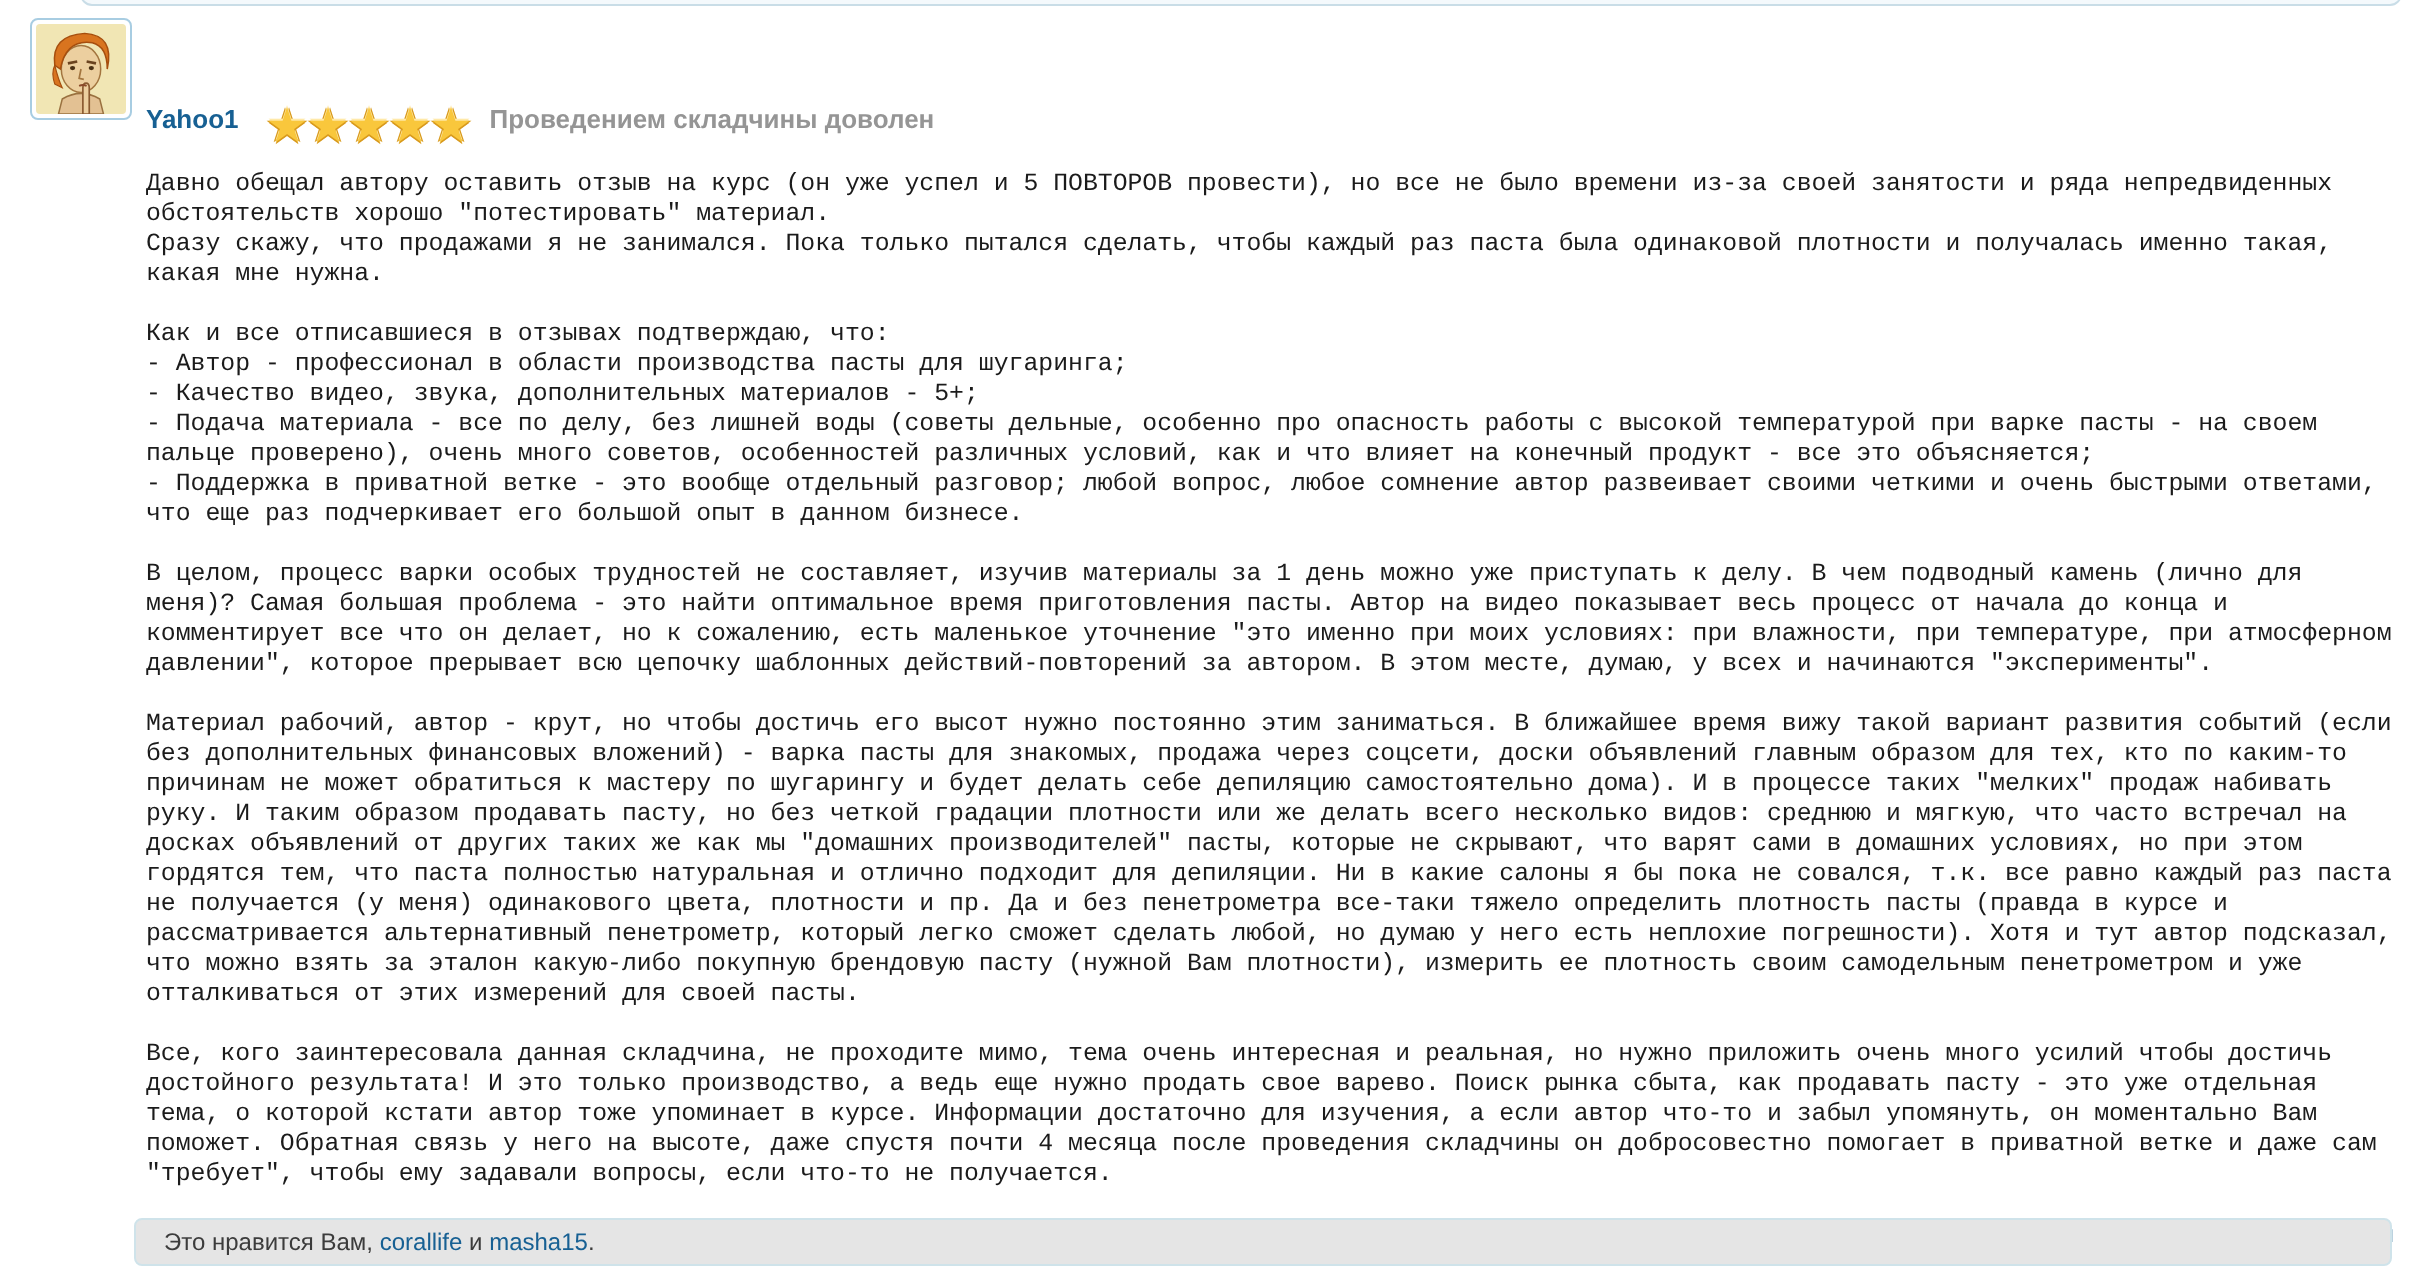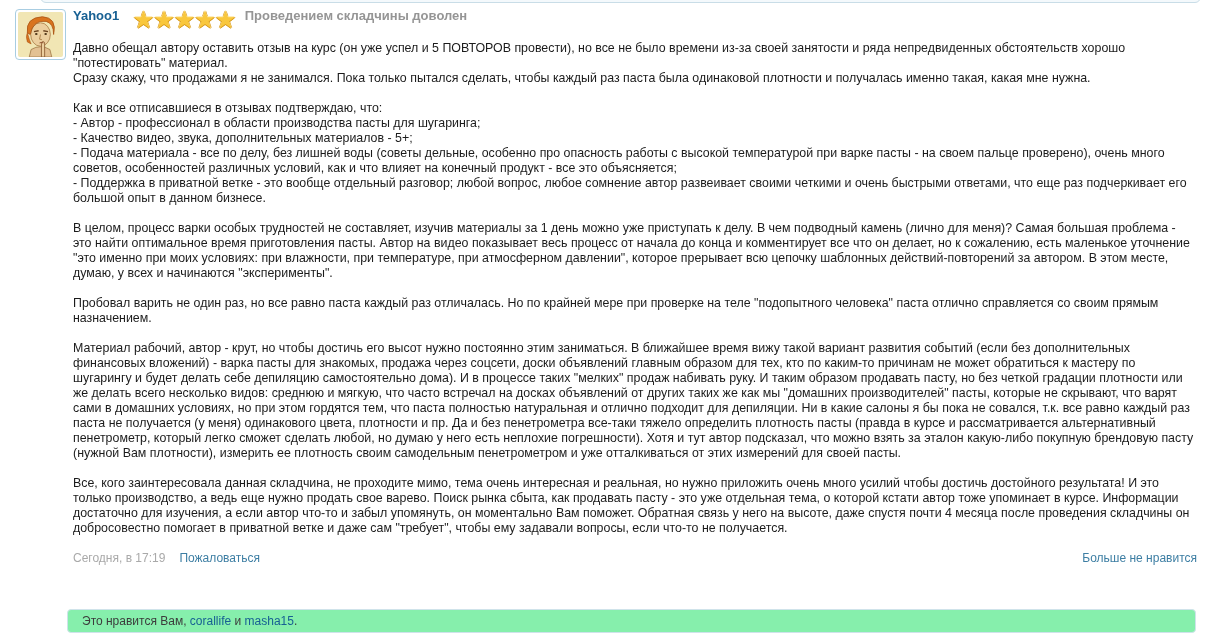--- a/index.html
+++ b/index.html
@@ -29,21 +29,21 @@
     background: #ffffff;
     border: 1px solid #a8cde2;
     border-radius: 4px;
     cursor: pointer;
   }
   .avatar-box svg { display: block; width: 45px; height: 45px; border-radius: 2px; }
   .content {
     position: absolute;
     left: 73px; top: 8px; right: 18px;
   }
-  .post-header { height: 27px; white-space: nowrap; }
+  .post-header { height: 27px; white-space: nowrap; margin-top: 44px; }
   .username {
     font-weight: bold;
     font-size: 13px;
     color: #176093;
     text-decoration: none;
     vertical-align: 6px;
     cursor: pointer;
   }
   .stars {
     display: inline-block;
@@ -56,21 +56,21 @@
     color: #f9c73c;
     text-shadow: 0 1px 0 #d89a1d, 0 -1px 0 #ffe9a8, 1px 0 0 #d89a1d, -1px 0 0 #d89a1d;
     letter-spacing: -1px;
   }
   .post-title {
     font-weight: bold;
     font-size: 13px;
     color: #959595;
     vertical-align: 6px;
   }
-  .post-body { margin-top: 6px; }
+  .post-body { margin-top: 6px; font-family: Liberation Mono, monospace; }
   .para {
     white-space: pre-line;
     margin-bottom: 15px;
   }
   .post-footer {
     margin-top: 5px;
     display: flex;
     align-items: baseline;
     color: #a9a9a9;
     font-size: 12px;
@@ -85,21 +85,21 @@
   .spacer { flex: 1; }
   .dislike-link {
     color: #3d7ea3;
     text-decoration: none;
     cursor: pointer;
   }
   .likes-bar {
     position: absolute;
     left: 67px; right: 19px; top: 609px;
     height: 24px;
-    background: #86efac;
+    background: #e5e5e5;
     border: 1px solid #cfe3ea;
     border-radius: 4px;
     padding: 4px 0 0 14px;
     color: #3c3c3c;
     font-size: 12px;
   }
   .likes-bar a {
     color: #176093;
     text-decoration: none;
     cursor: pointer;
@@ -142,21 +142,20 @@
 
   <div class="post-body">
     <div class="para">Давно обещал автору оставить отзыв на курс (он уже успел и 5 ПОВТОРОВ провести), но все не было времени из-за своей занятости и ряда непредвиденных обстоятельств хорошо "потестировать" материал.
 Сразу скажу, что продажами я не занимался. Пока только пытался сделать, чтобы каждый раз паста была одинаковой плотности и получалась именно такая, какая мне нужна.</div>
     <div class="para">Как и все отписавшиеся в отзывах подтверждаю, что:
 - Автор - профессионал в области производства пасты для шугаринга;
 - Качество видео, звука, дополнительных материалов - 5+;
 - Подача материала - все по делу, без лишней воды (советы дельные, особенно про опасность работы с высокой температурой при варке пасты - на своем пальце проверено), очень много советов, особенностей различных условий, как и что влияет на конечный продукт - все это объясняется;
 - Поддержка в приватной ветке - это вообще отдельный разговор; любой вопрос, любое сомнение автор развеивает своими четкими и очень быстрыми ответами, что еще раз подчеркивает его большой опыт в данном бизнесе.</div>
     <div class="para">В целом, процесс варки особых трудностей не составляет, изучив материалы за 1 день можно уже приступать к делу. В чем подводный камень (лично для меня)? Самая большая проблема - это найти оптимальное время приготовления пасты. Автор на видео показывает весь процесс от начала до конца и комментирует все что он делает, но к сожалению, есть маленькое уточнение "это именно при моих условиях: при влажности, при температуре, при атмосферном давлении", которое прерывает всю цепочку шаблонных действий-повторений за автором. В этом месте, думаю, у всех и начинаются "эксперименты".</div>
-    <div class="para">Пробовал варить не один раз, но все равно паста каждый раз отличалась. Но по крайней мере при проверке на теле "подопытного человека" паста отлично справляется со своим прямым назначением.</div>
     <div class="para">Материал рабочий, автор - крут, но чтобы достичь его высот нужно постоянно этим заниматься. В ближайшее время вижу такой вариант развития событий (если без дополнительных финансовых вложений) - варка пасты для знакомых, продажа через соцсети, доски объявлений главным образом для тех, кто по каким-то причинам не может обратиться к мастеру по шугарингу и будет делать себе депиляцию самостоятельно дома). И в процессе таких "мелких" продаж набивать руку. И таким образом продавать пасту, но без четкой градации плотности или же делать всего несколько видов: среднюю и мягкую, что часто встречал на досках объявлений от других таких же как мы "домашних производителей" пасты, которые не скрывают, что варят сами в домашних условиях, но при этом гордятся тем, что паста полностью натуральная и отлично подходит для депиляции. Ни в какие салоны я бы пока не совался, т.к. все равно каждый раз паста не получается (у меня) одинакового цвета, плотности и пр. Да и без пенетрометра все-таки тяжело определить плотность пасты (правда в курсе и рассматривается альтернативный пенетрометр, который легко сможет сделать любой, но думаю у него есть неплохие погрешности). Хотя и тут автор подсказал, что можно взять за эталон какую-либо покупную брендовую пасту (нужной Вам плотности), измерить ее плотность своим самодельным пенетрометром и уже отталкиваться от этих измерений для своей пасты.</div>
     <div class="para">Все, кого заинтересовала данная складчина, не проходите мимо, тема очень интересная и реальная, но нужно приложить очень много усилий чтобы достичь достойного результата! И это только производство, а ведь еще нужно продать свое варево. Поиск рынка сбыта, как продавать пасту - это уже отдельная тема, о которой кстати автор тоже упоминает в курсе. Информации достаточно для изучения, а если автор что-то и забыл упомянуть, он моментально Вам поможет. Обратная связь у него на высоте, даже спустя почти 4 месяца после проведения складчины он добросовестно помогает в приватной ветке и даже сам "требует", чтобы ему задавали вопросы, если что-то не получается.</div>
   </div>
 
   <div class="post-footer">
     <span class="date">Сегодня, в 17:19</span>
     <a class="report-link">Пожаловаться</a>
     <span class="spacer"></span>
     <a class="dislike-link">Больше не нравится</a>
   </div>

